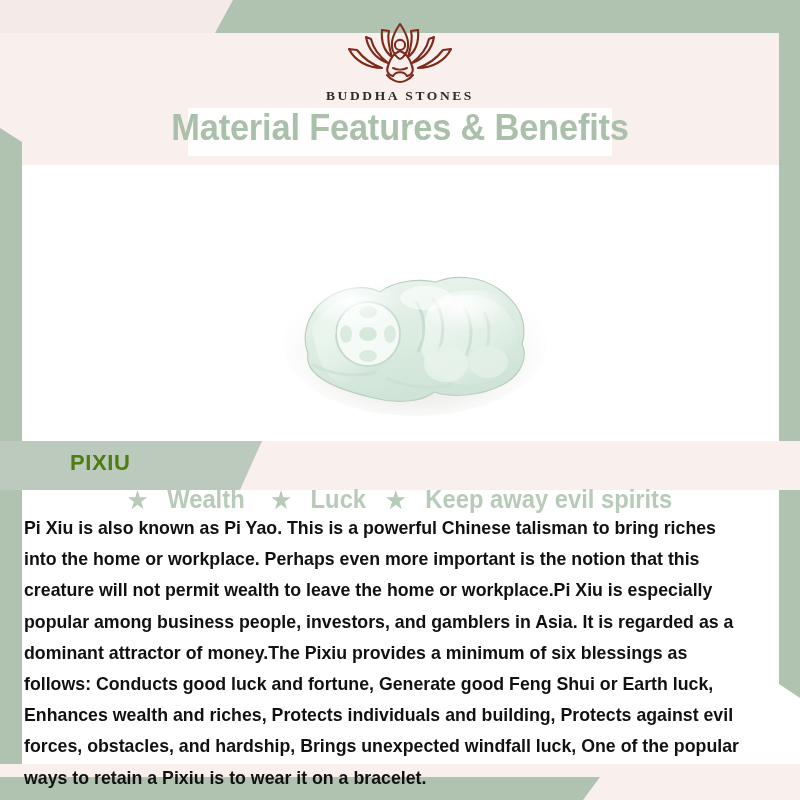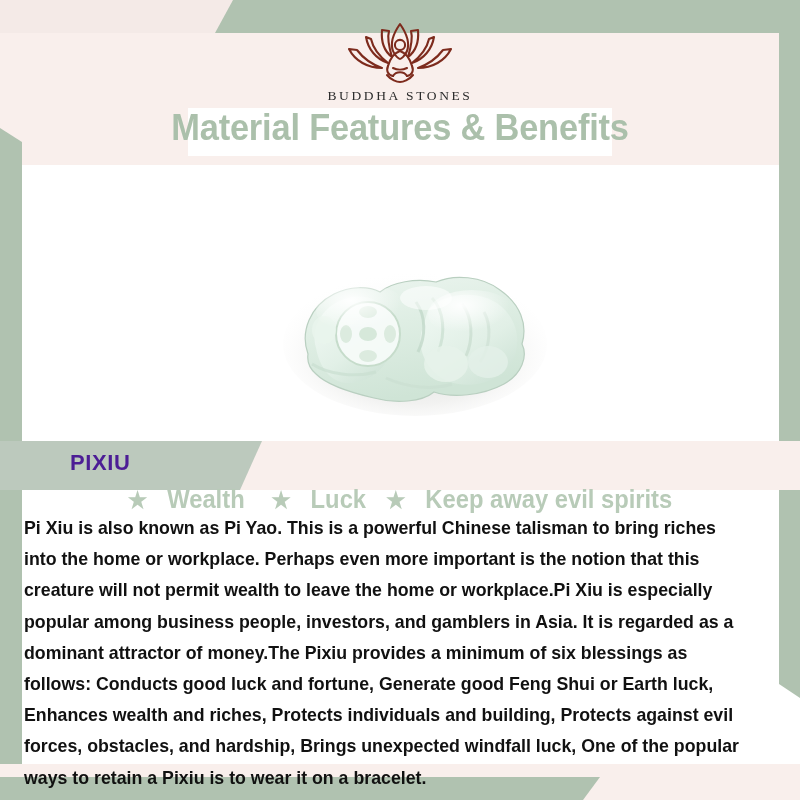--- a/index.html
+++ b/index.html
@@ -100,21 +100,21 @@
     display: block;
     margin: 0 auto;
   }
   .logo-text {
     display: block;
     margin-top: 2px;
     font-family: "Liberation Serif", serif;
     font-size: 13.5px;
     letter-spacing: 2.6px;
     color: #2b2b2b;
-    font-weight: 400;
+    font-weight: 700;
   }
 
   
   .title {
     position: absolute;
     left: 0; top: 107px;
     width: 800px;
     text-align: center;
     z-index: 6;
     font-size: 37px;
@@ -139,21 +139,21 @@
     left: 0; top: 441px;
     width: 262px; height: 49px;
     background: #bcc9bd;
     clip-path: polygon(0 0, 100% 0, calc(100% - 22px) 100%, 0 100%);
     z-index: 6;
   }
   .pixiu-label {
     position: absolute;
     left: 70px; top: 450px;
     z-index: 7;
-    color: #4c1d95;
+    color: #4d7c0f;
     font-size: 22px;
     font-weight: 700;
     letter-spacing: 0.6px;
     font-family: "Liberation Sans Narrow", "Liberation Sans", sans-serif;
   }
 
   
   .benefits {
     position: absolute;
     left: 0; top: 485px;

